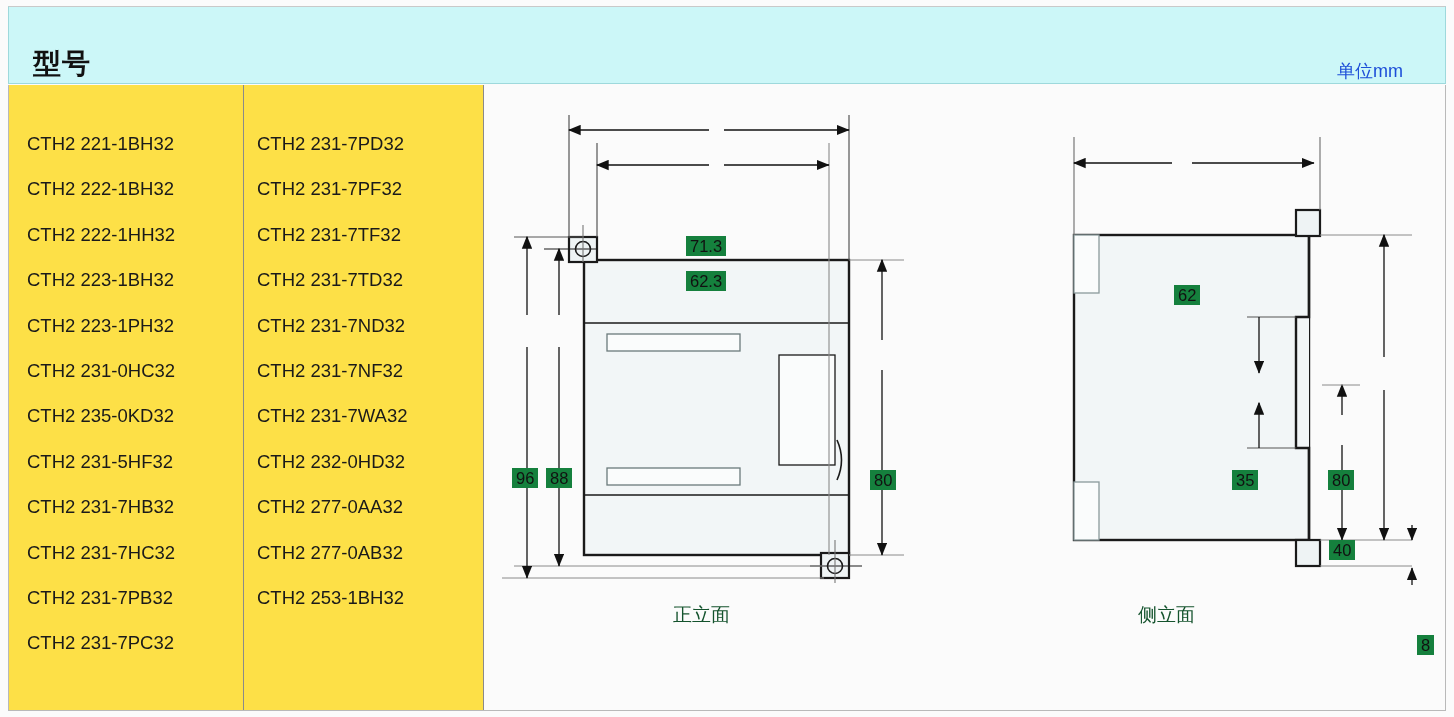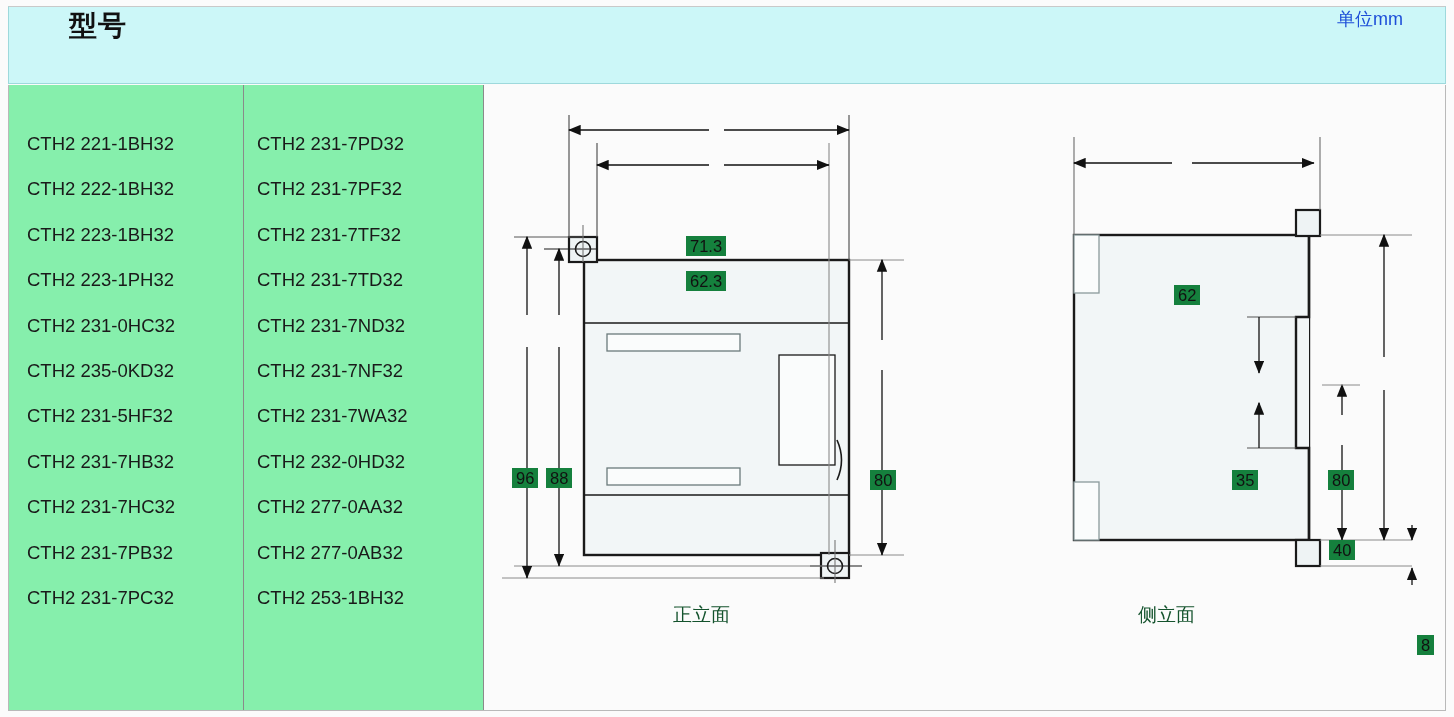--- a/index.html
+++ b/index.html
@@ -17,23 +17,22 @@
 
   
   .header {
     position: absolute;
     left: 8px; top: 6px;
     width: 1438px; height: 78px;
     background: #ccf7f8;
     border: 1px solid #9ed9dc;
     border-top: 1px solid #c9c9c9;
     display: flex;
-    align-items: flex-start;
+    align-items: flex-end;
     justify-content: space-between;
-    padding-left: 36px;
   }
   .header-title {
     font-size: 28px;
     font-weight: bold;
     color: #111;
     margin-left: 24px;
     letter-spacing: 1px;
   }
   .header-unit {
     font-size: 18px;
@@ -46,21 +45,21 @@
     position: absolute;
     left: 8px; top: 85px;
     width: 1438px; height: 626px;
     border-left: 1px solid #b9b9b9;
     border-right: 1px solid #b9b9b9;
     border-bottom: 1px solid #b9b9b9;
     background: #fbfbfb;
     display: flex;
   }
   .model-col {
-    background: #86efac;
+    background: #fde047;
     height: 100%;
     padding-top: 36px;
   }
   .model-col.c1 { width: 235px; border-right: 1px solid #8a8a8a; }
   .model-col.c2 { width: 240px; border-right: 1px solid #8a8a8a; }
   .model-item {
     font-size: 18.5px;
     color: #1a1a1a;
     height: 45.4px;
     line-height: 45.4px;
@@ -97,20 +96,21 @@
   <div class="header">
     <div class="header-title">型号</div>
     <div class="header-unit">单位mm</div>
   </div>
 
   <div class="body-frame">
 
     <div class="model-col c1" id="col1">
         <div class="model-item">CTH2 221-1BH32</div>
         <div class="model-item">CTH2 222-1BH32</div>
+        <div class="model-item">CTH2 222-1HH32</div>
         <div class="model-item">CTH2 223-1BH32</div>
         <div class="model-item">CTH2 223-1PH32</div>
         <div class="model-item">CTH2 231-0HC32</div>
         <div class="model-item">CTH2 235-0KD32</div>
         <div class="model-item">CTH2 231-5HF32</div>
         <div class="model-item">CTH2 231-7HB32</div>
         <div class="model-item">CTH2 231-7HC32</div>
         <div class="model-item">CTH2 231-7PB32</div>
         <div class="model-item">CTH2 231-7PC32</div>
       </div>

